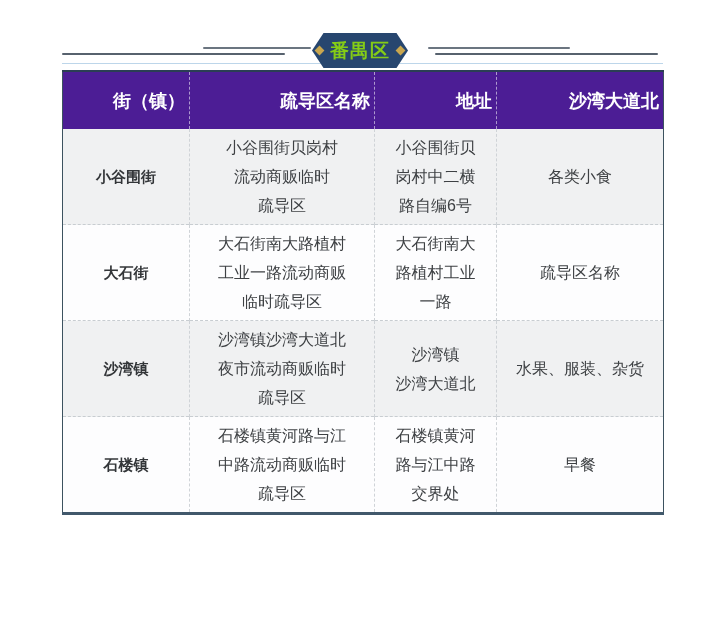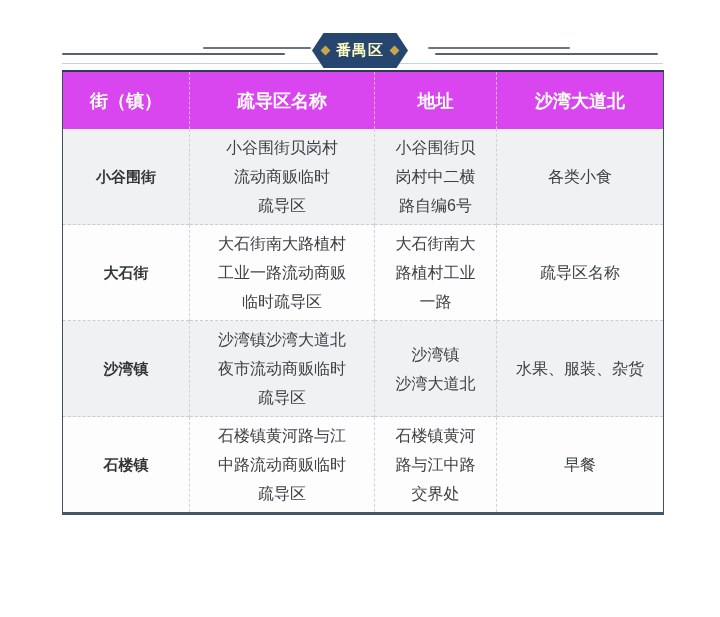--- a/index.html
+++ b/index.html
@@ -22,46 +22,46 @@
   .frame-line { position: absolute; left: 62px; top: 63px; width: 601px; height: 1px; background: #bdd6ea; }
 
   
   .badge {
     position: absolute; left: 312px; top: 33px;
     width: 96px; height: 35px;
     background: #27466f;
     clip-path: polygon(0 50%, 12% 0, 88% 0, 100% 50%, 88% 100%, 12% 100%);
     display: flex; align-items: center; justify-content: center; gap: 7px;
   }
-  .badge-label { color: #fef9c3; font-weight: bold; font-size: 15px; letter-spacing: 1px; }
+  .badge-label { color: #84cc16; font-weight: bold; font-size: 19px; letter-spacing: 1px; }
   .diamond { width: 7px; height: 7px; background: #c9a64e; transform: rotate(45deg); flex: 0 0 auto; }
 
   
   table.vendor-table {
     position: absolute; left: 62px; top: 70px;
     width: 601px;
     border-collapse: collapse;
     table-layout: fixed;
     border-top: 2px solid #2b3e54;
     border-bottom: 3px solid #41586b;
     border-left: 1px solid #3c525f;
     border-right: 1px solid #3c525f;
   }
   col.c1 { width: 127px; }
   col.c2 { width: 185px; }
   col.c3 { width: 122px; }
   col.c4 { width: 167px; }
 
   thead th {
-    background: #d946ef;
+    background: #4c1d95;
     color: #ffffff;
     font-weight: bold;
     font-size: 18px;
     height: 57px;
-    text-align: center;
+    text-align: right;
     padding: 0 4px;
   }
   thead th + th { border-left: 1px dashed rgba(255,255,255,0.55); }
 
   tbody td {
     font-size: 16px;
     color: #3e4144;
     text-align: center;
     vertical-align: middle;
     white-space: pre-line;

